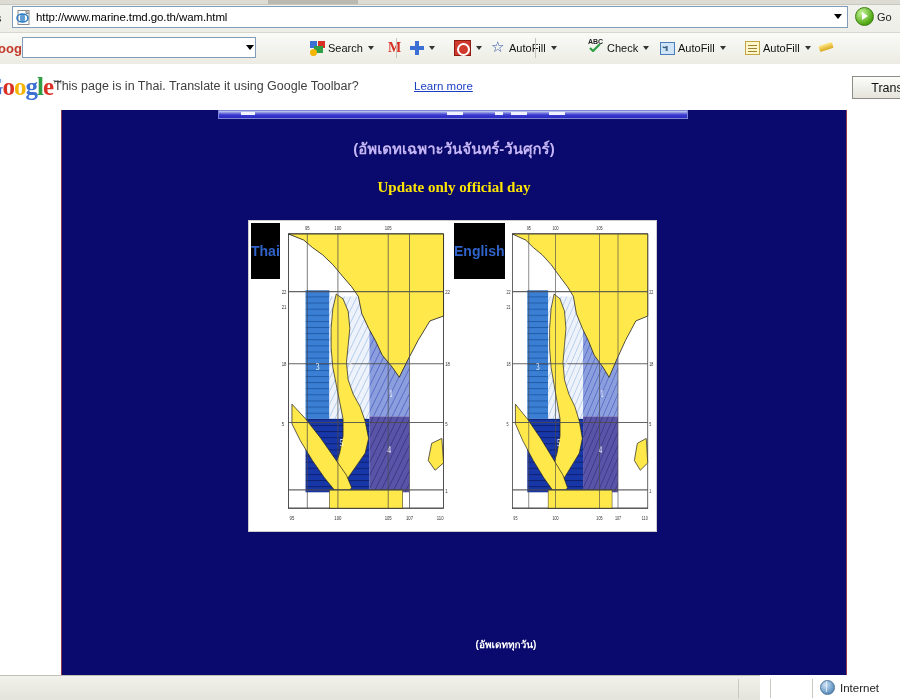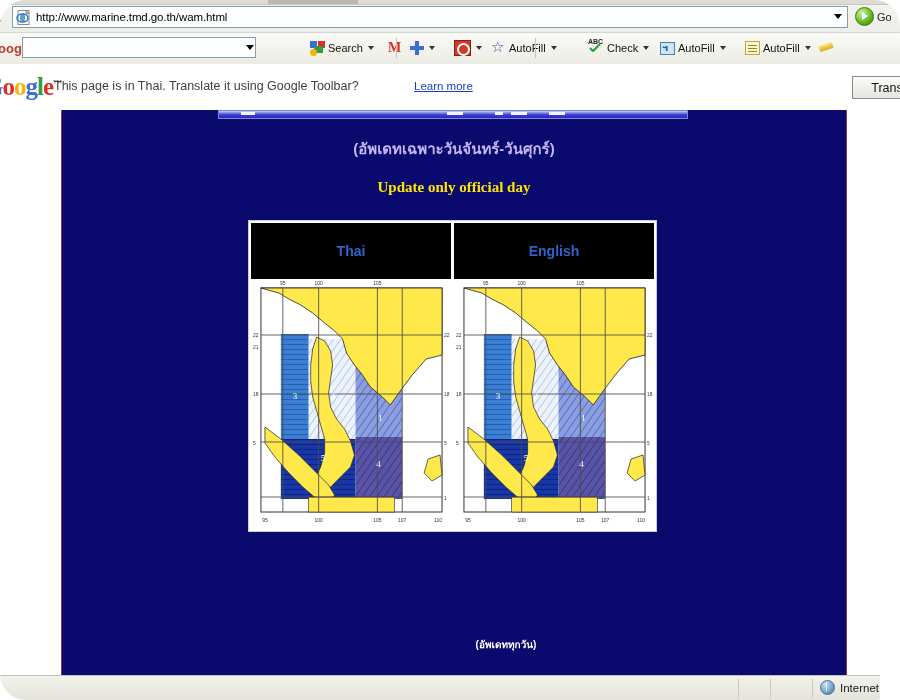--- a/index.html
+++ b/index.html
@@ -2,21 +2,21 @@
 <html><head>
 <meta charset="utf-8">
 <style>
   html,body{margin:0;padding:0;}
   body{
     width:900px;height:700px;overflow:hidden;
     font-family:"Liberation Sans", sans-serif;
     background:#ffffff;
     -webkit-font-smoothing:none;
   }
-  .screen{position:relative;width:900px;height:700px;overflow:hidden;background:#fff;border-radius:26px;}
+  .screen{position:relative;width:900px;height:700px;overflow:hidden;background:#fff;}
 
   
   .chrome{
     position:absolute;left:0;top:0;width:900px;height:72px;
     background:linear-gradient(#f3f3ef,#e8e8e0);
   }
   .topstrip{
     position:absolute;left:0;top:0;width:900px;height:4px;
     background:#dcdcd4;border-bottom:1px solid #c8c8c0;
   }
@@ -164,21 +164,21 @@
     position:absolute;left:0;top:69px;width:784px;text-align:center;
     font-family:"Liberation Serif",serif;font-size:15px;font-weight:bold;color:#ffe600;
   }
 
   
   .maps{
     position:absolute;left:186px;top:110px;width:409px;height:312px;
     background:#ffffff;border:1px solid #cccccc;box-sizing:border-box;
     display:flex;gap:3px;padding:2px;
   }
-  .map-cell{width:201px;height:306px;display:flex;flex-direction:column;}
+  .map-cell{width:201px;height:306px;display:flex;flex-direction:row;}
   .map-head{
     height:56px;background:#000000;display:flex;align-items:center;justify-content:center;
     font-family:"Liberation Sans",sans-serif;font-size:14px;font-weight:bold;color:#2f63c9;
   }
   .map-img{flex:1;background:#ffffff;position:relative;overflow:hidden;}
   .map-svg{display:block;width:100%;height:100%;}
 
   
   .forecast-block{
     position:absolute;left:68px;top:447px;width:651px;height:47px;
@@ -204,21 +204,21 @@
   .annot{
     position:absolute;left:462px;top:568px;width:310px;height:72px;
     border:6px solid #ee1111;border-radius:50%;
     transform:rotate(-2deg);
     box-sizing:border-box;
     pointer-events:none;
   }
 
   
   .statusbar{
-    position:absolute;left:0;top:675px;width:880px;height:25px;
+    position:absolute;left:0;top:675px;width:760px;height:25px;
     background:linear-gradient(#f2f2ec,#e3e3da);border-top:1px solid #c0c0b8;
   }
   .sb-seg{position:absolute;top:3px;height:19px;border-left:1px solid #c9c9c1;}
   .sb-zone{
     position:absolute;left:820px;top:4px;display:flex;align-items:center;gap:5px;
     font-size:11.5px;color:#222;
   }
   .globe-icon{
     width:13px;height:13px;border-radius:50%;
     background:radial-gradient(circle at 35% 30%,#cfe3f5,#6f9ec9 60%,#3f6d99);

